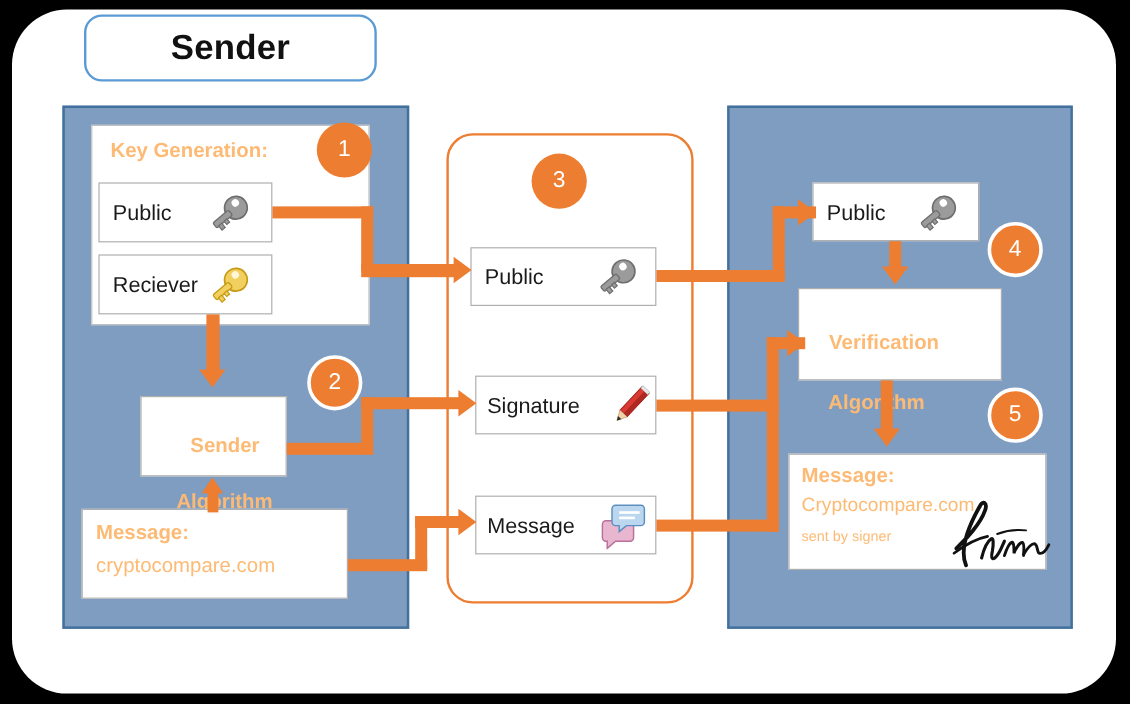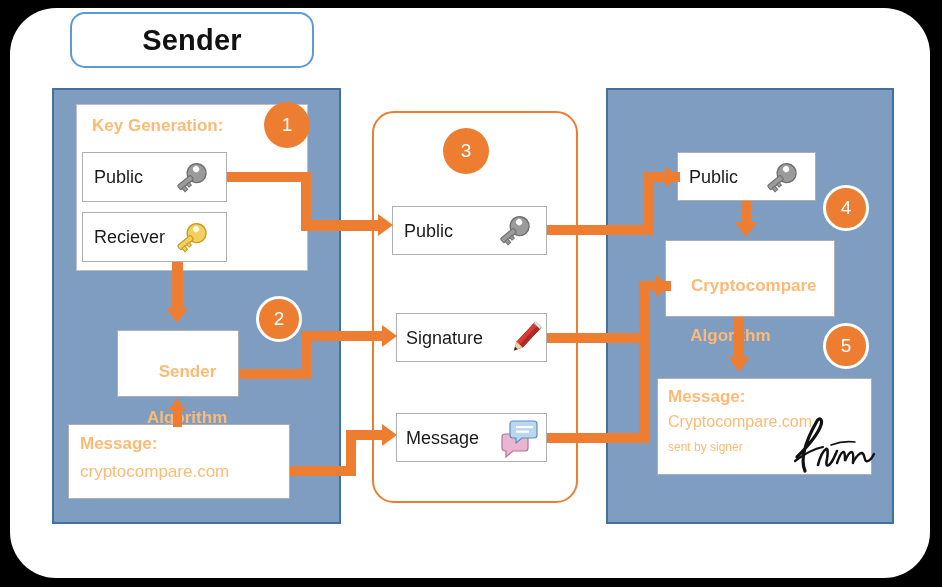--- a/index.html
+++ b/index.html
@@ -213,21 +213,21 @@
       <circle cx="26" cy="19" r="9.5" fill="#9b9b9b" stroke="#6e6e6e" stroke-width="1.4"></circle>
       <circle cx="28.2" cy="15.6" r="3.1" fill="#ffffff"></circle>
       <rect x="3" y="16.4" width="17" height="5.4" rx="1.4" fill="#9b9b9b" stroke="#6e6e6e" stroke-width="1.1"></rect>
       <rect x="5.2" y="21.2" width="3.4" height="4.6" fill="#9b9b9b" stroke="#6e6e6e" stroke-width="1"></rect>
       <rect x="11.2" y="21.2" width="3.1" height="3.6" fill="#9b9b9b" stroke="#6e6e6e" stroke-width="1"></rect>
     </g>
   </svg>
 
   <div class="node" id="verify-box"></div>
   <div class="node-label" id="verify-text">
-    <span>Cryptocompare</span><br>
+    <span>Verification</span><br>
     <span>Algorithm</span>
   </div>
 
   <div class="node" id="rx-msg-box"></div>
   <div class="node-label" id="rx-msg-title">Message:</div>
   <div class="node-label" id="rx-msg-l1">Cryptocompare.com</div>
   <div class="node-label" id="rx-msg-l2">sent by signer</div>
   <svg class="sig-strokes" style="left:785px;top:415px;" width="92" height="62" viewBox="0 0 92 62">
     <g fill="none" stroke="#111111" stroke-linecap="round">
       <path d="M20 56 C14 42 24 20 32 6 C34 2 38 4 36 10 C32 22 20 34 12 42" stroke-width="3.2"></path>

